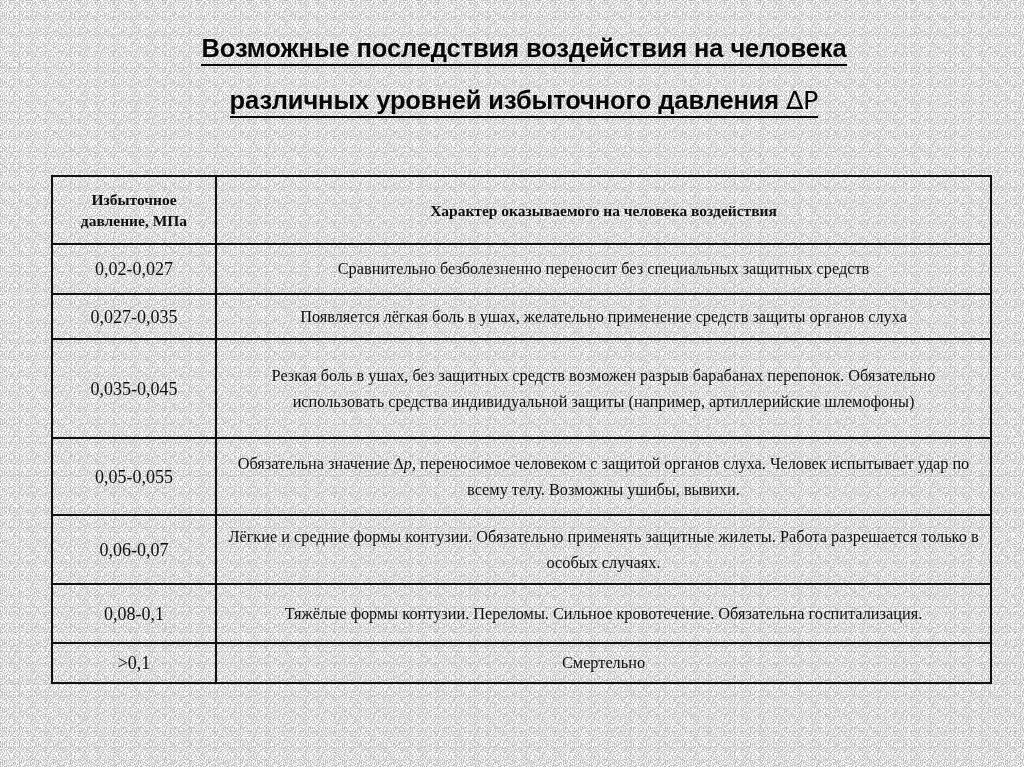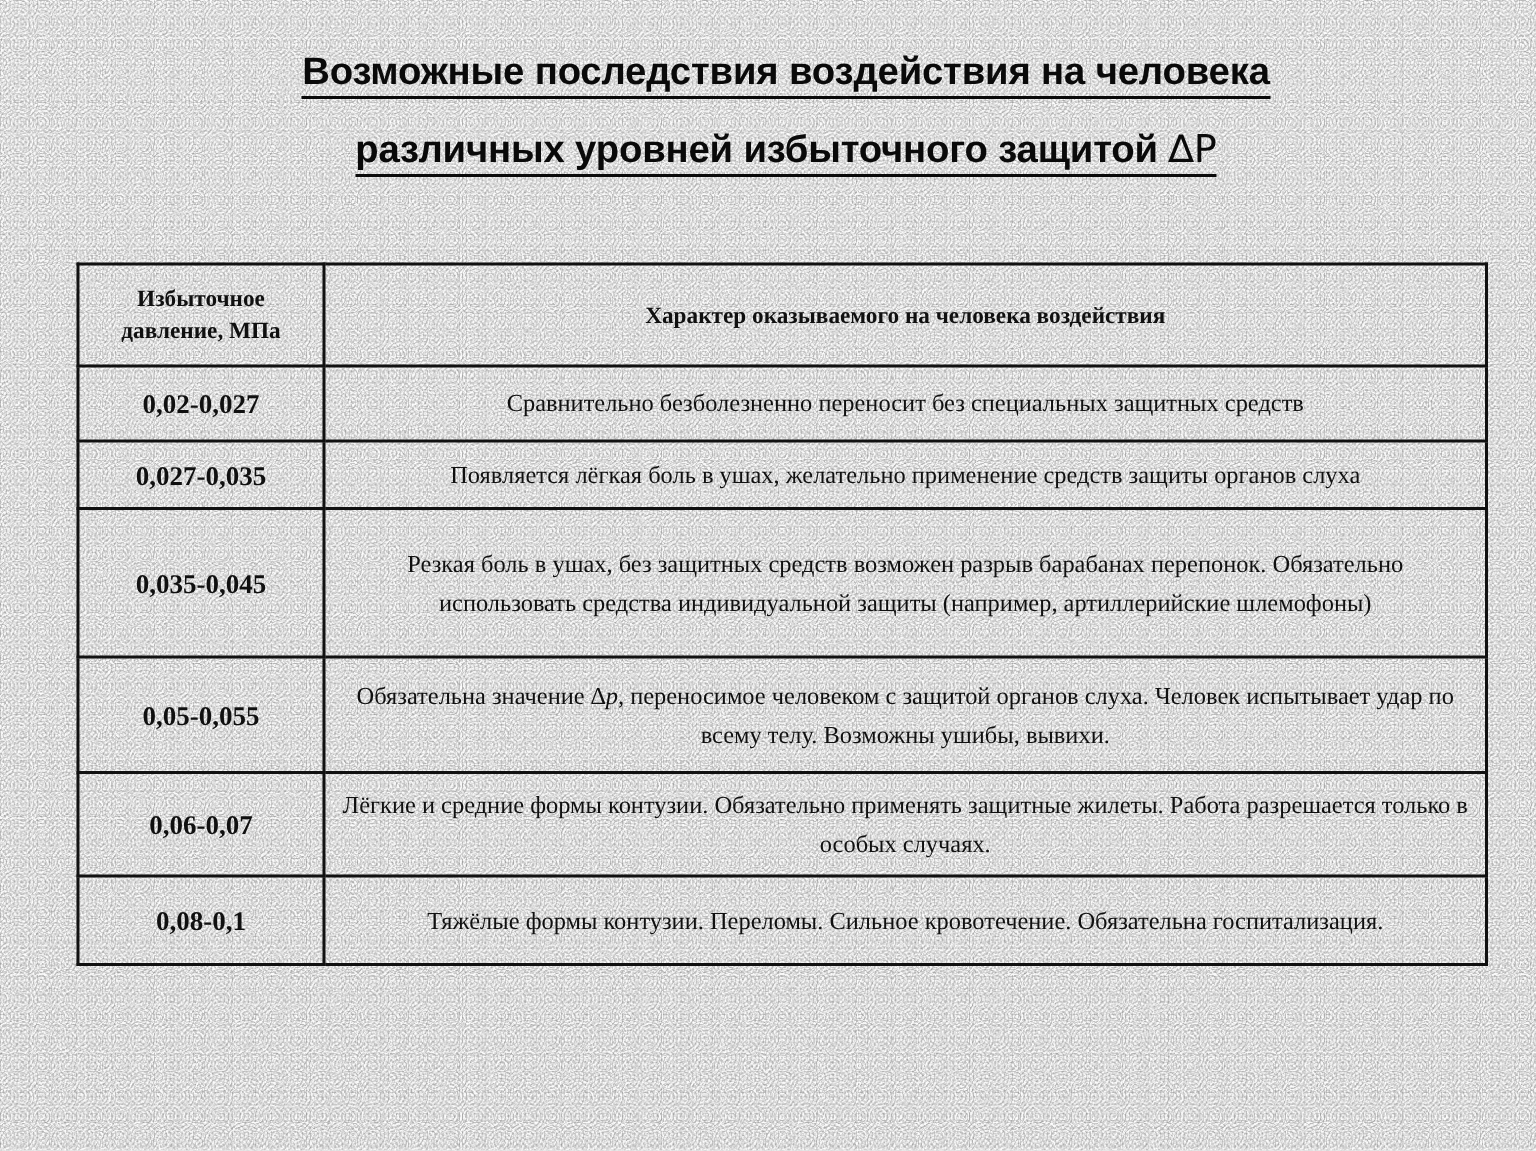--- a/index.html
+++ b/index.html
@@ -101,21 +101,20 @@
     height: 56px;
   }
   th.head-pressure { font-size: 15px; }
   th.head-effect   { font-size: 16px; padding-left: 22px; padding-right: 22px; }
 
   
   td.pressure {
     font-size: 18px;
     line-height: 22px;
     white-space: nowrap;
-    font-weight: bold;
   }
   td.effect {
     font-size: 16.3px;
     line-height: 26px;
     padding-left: 26px;
     padding-right: 26px;
     margin-top: 40px;
   }
   td.effect .ital { font-style: italic; }
 
@@ -133,21 +132,21 @@
 
 <div id="noise-bg"></div>
 
 <div id="page">
 
   <div class="title-block">
     <div class="title-line">
       <span>Возможные последствия воздействия на человека</span>
     </div>
     <div class="title-line">
-      <span><span>различных уровней избыточного защитой </span><span class="delta-up">∆P</span></span>
+      <span><span>различных уровней избыточного давления </span><span class="delta-up">∆P</span></span>
     </div>
   </div>
 
   <div class="table-wrap">
     <table class="effects">
       <colgroup>
         <col class="c-pressure">
         <col class="c-effect">
       </colgroup>
       <thead>
@@ -177,17 +176,21 @@
           <td class="effect"><span>Обязательна значение </span><span class="ital">∆p</span><span>, переносимое человеком с защитой органов слуха. Человек испытывает удар по всему телу. Возможны ушибы, вывихи.</span></td>
         </tr>
         <tr class="r4">
           <td class="pressure">0,06-0,07</td>
           <td class="effect">Лёгкие и средние формы контузии. Обязательно применять защитные жилеты. Работа разрешается только в  особых случаях.</td>
         </tr>
         <tr class="r5">
           <td class="pressure">0,08-0,1</td>
           <td class="effect">Тяжёлые формы контузии. Переломы. Сильное кровотечение. Обязательна госпитализация.</td>
         </tr>
+        <tr class="r6">
+          <td class="pressure">&gt;0,1</td>
+          <td class="effect">Смертельно</td>
+        </tr>
       </tbody>
     </table>
   </div>
 
 </div>
 
 </body></html>

